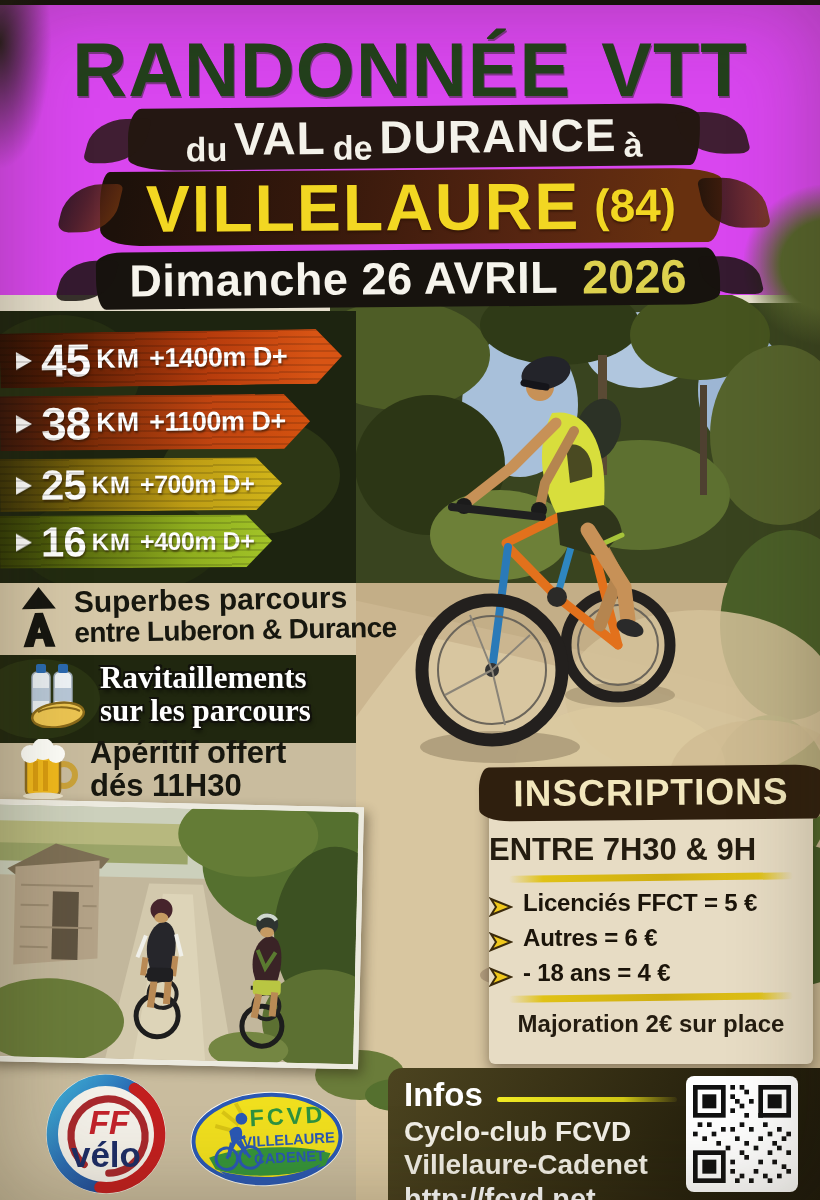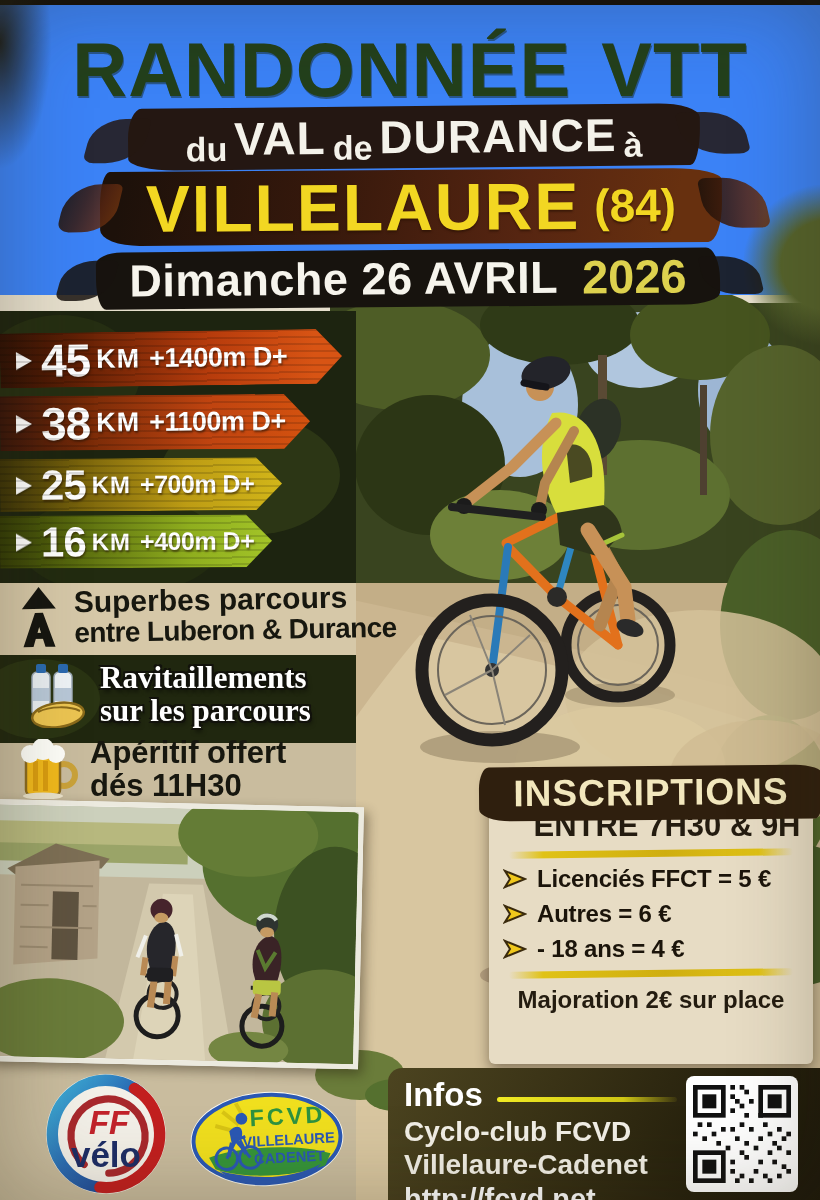--- a/index.html
+++ b/index.html
@@ -1,19 +1,19 @@
 <!DOCTYPE html>
 <html><head>
 <meta charset="utf-8">
 <style>
   * { box-sizing: border-box; margin: 0; padding: 0; }
   body { font-family: "Liberation Sans", sans-serif; background:#666; }
   #poster{
     position:relative; width:820px; height:1200px; overflow:hidden;
-    background:#3b82f6;
+    background:#d946ef;
   }
   .speck{
     background-image:
       radial-gradient(rgba(90,78,58,.20) 1px, transparent 1.4px),
       radial-gradient(rgba(60,50,40,.13) 1px, transparent 1.5px);
     background-size:7px 9px, 12px 14px;
   }
   .scene{position:absolute; left:0; top:295px; width:820px; height:905px;}
   .topbar{position:absolute; top:0; left:0; width:100%; height:5px; background:#13100c;}
   .grunge-tl{position:absolute; left:0; top:0; width:52px; height:170px;
@@ -98,25 +98,25 @@
     box-shadow:4px 5px 12px rgba(40,30,15,.45); z-index:11; overflow:hidden;}
   .photo2 svg{display:block; width:100%; height:100%;}
 
   
   .insc{position:absolute; left:489px; top:772px; width:324px; height:292px;
     background:#e7dcc4; border-radius:6px; box-shadow:0 6px 14px rgba(30,20,8,.45); z-index:20;}
   .insc-head{position:absolute; left:-10px; top:-6px; width:344px; height:54px; background:#2f1f0e;
     border-radius:10px 28px 8px 32px / 22px 10px 26px 12px; transform:rotate(-.5deg);
     display:flex; align-items:center; justify-content:center;}
   .insc-head span{font-size:37px; font-weight:900; color:#f2e7bd; letter-spacing:1px;}
-  .insc-time{margin-top:36px; text-align:center; font-size:31px; font-weight:900; color:#241c10;padding-left:32px;}
+  .insc-time{margin-top:60px; font-size:31px; font-weight:900; color:#241c10;}
   .insc-div{height:7px; margin:6px 20px 8px;
     background:linear-gradient(90deg, rgba(220,190,20,0), #e0c216 12%, #cfae10 55%, #e0c216 88%, rgba(220,190,20,0));
     border-radius:4px; transform:skewY(-.7deg);}
-  .insc-item{display:flex; align-items:center; gap:10px; padding-left:14px; margin:7px 0;
+  .insc-item{display:flex; align-items:flex-end; gap:10px; margin:7px 0;
     font-size:24px; font-weight:900; color:#1b140a; letter-spacing:-.2px;}
   .insc-item svg{flex:0 0 auto;}
   .insc-note{text-align:center; font-size:24px; font-weight:900; color:#241c10; margin-top:9px;}
 
   
   .infos{position:absolute; left:388px; top:1068px; width:432px; height:132px;
     background:linear-gradient(115deg,#4c4420 0%,#3a3316 35%,#241f0c 75%,#1a160a);
     border-radius:14px 0 0 0; padding:8px 16px; color:#f2efe6; z-index:20;}
   .infos-head{display:flex; align-items:center; gap:14px; margin-bottom:2px;}
   .infos-title{font-size:33px; font-weight:900; color:#fff;}

